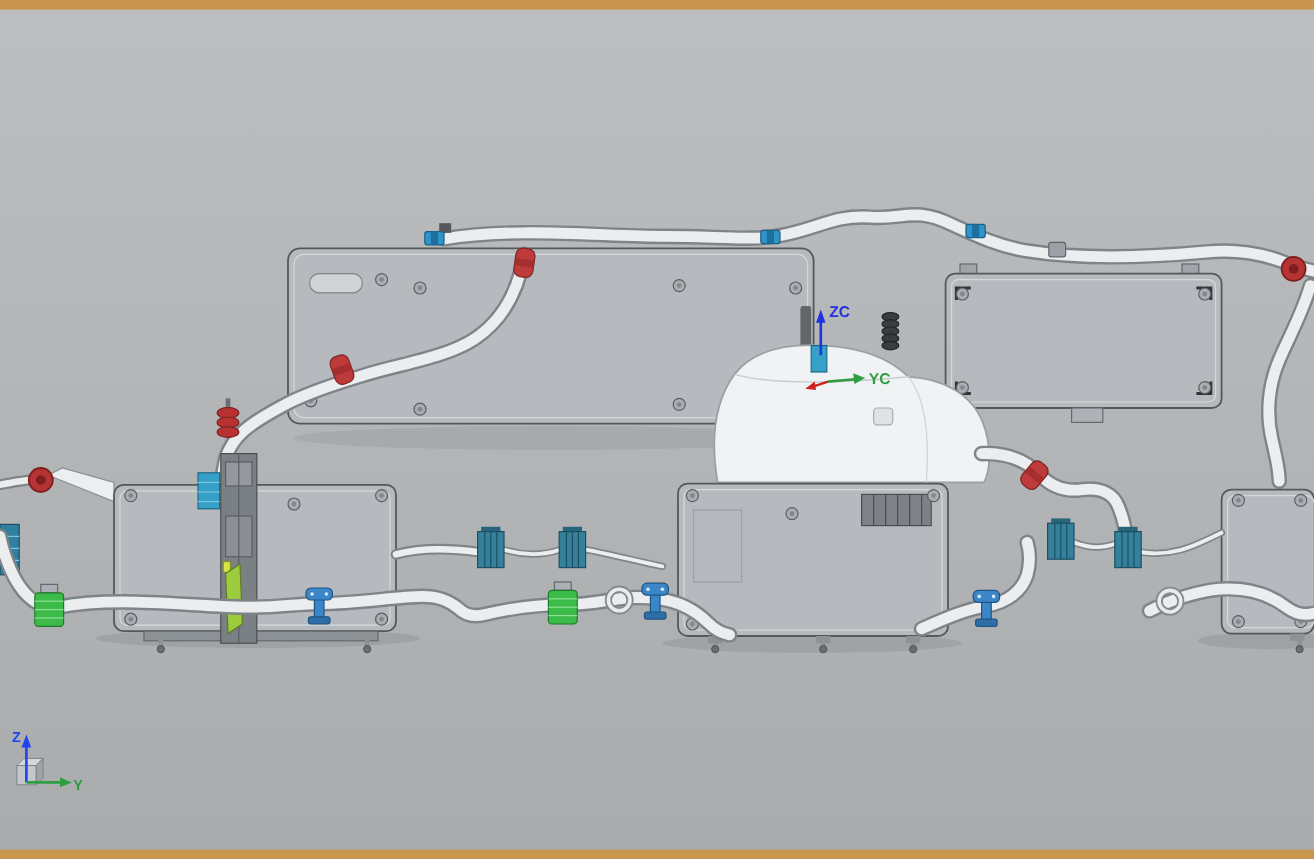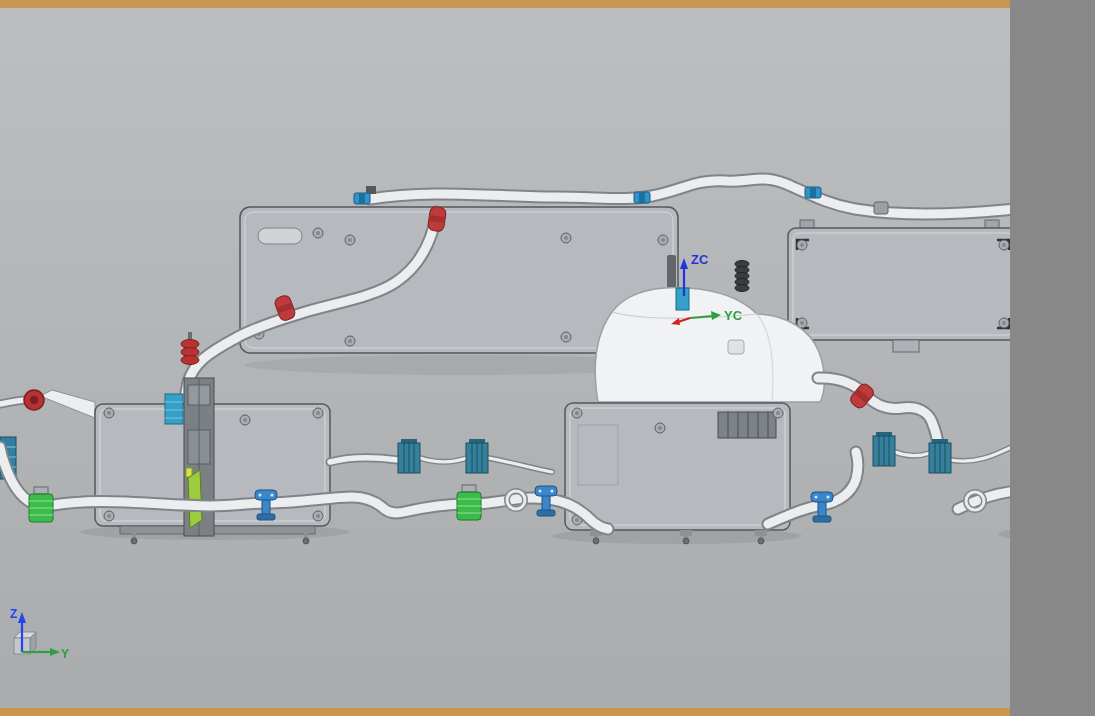--- a/index.html
+++ b/index.html
@@ -1,18 +1,18 @@
 <!DOCTYPE html>
 <html><head>
 <meta charset="utf-8">
 <style>
   html,body{margin:0;padding:0;background:#888;}
   .stage{
     position:relative;
-    width:1010px;height:716px;
+    width:1095px;height:716px;
     overflow:hidden;
     font-family:"Liberation Sans", sans-serif;
   }
   svg{display:block;}
   text{font-family:"Liberation Sans", sans-serif;}
   .tube-o{fill:none;stroke:#7e8489;stroke-width:13;stroke-linecap:round;}
   .tube-i{fill:none;stroke:#ebedee;stroke-width:9;stroke-linecap:round;}
   .tubem-o{fill:none;stroke:#7e8489;stroke-width:9;stroke-linecap:round;}
   .tubem-i{fill:none;stroke:#ebedee;stroke-width:5.5;stroke-linecap:round;}
   .cable-o{fill:none;stroke:#7e8489;stroke-width:6;stroke-linecap:round;}

